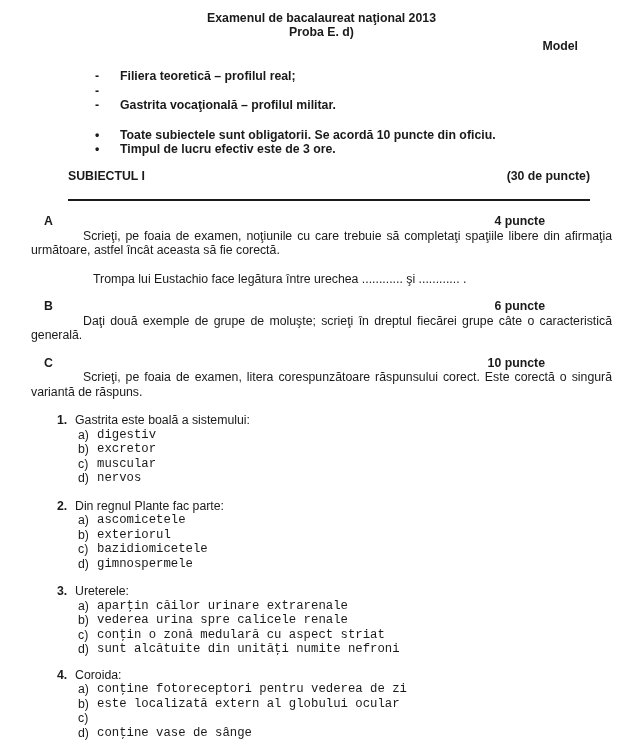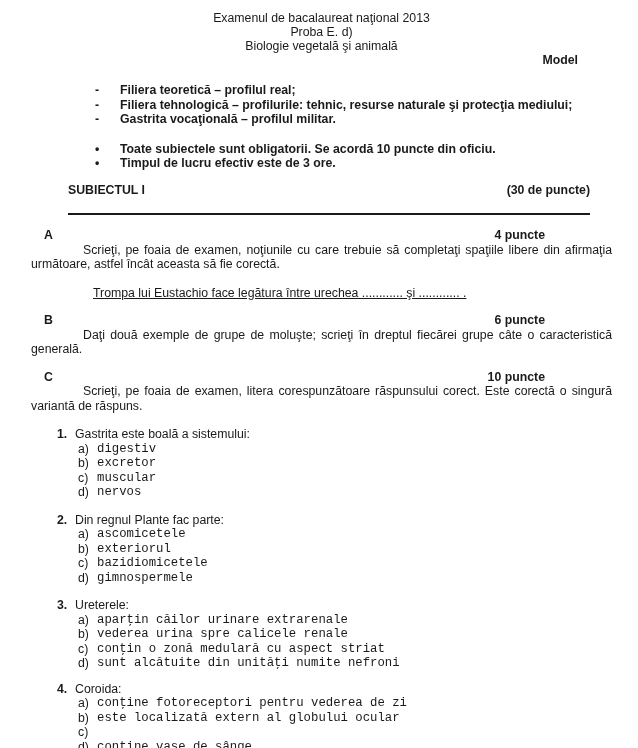--- a/index.html
+++ b/index.html
@@ -6,21 +6,21 @@
   html, body { background: #ffffff; }
   body {
     width: 638px; height: 748px;
     font-family: "Liberation Sans", sans-serif;
     color: #1a1a1a;
     font-size: 12.3px;
     line-height: 14.5px;
     -webkit-font-smoothing: antialiased;
   }
   .page { width: 638px; height: 748px; padding: 11px 26px 8px 31px; overflow: hidden; background: #fff; }
-  .b { font-weight: normal; }
+  .b { font-weight: bold; }
   .center { text-align: center; }
   .hline { line-height: 14px; }
   .model { text-align: right; margin-right: 34px; font-weight: bold; line-height: 14px; }
   .list { margin-top: 16px; }
   .list.instructions { margin-top: 15px; }
   .list-row { display: flex; font-weight: bold; }
   .list-row .marker { width: 25px; margin-left: 64px; flex: none; }
   .list-row .txt { flex: 1; }
   .subject-line {
     display: flex; justify-content: space-between;
@@ -28,51 +28,49 @@
     margin: 12px 22px 0 37px;
     border-bottom: 2px solid #1a1a1a;
     padding-bottom: 16px;
   }
   .sec-head {
     display: flex; justify-content: space-between;
     font-weight: bold;
     margin: 13px 67px 0 13px;
   }
   .para { text-align: justify; text-indent: 52px; }
-  .statement { margin-top: 14px; margin-left: 62px; text-decoration: underline; }
+  .statement { margin-top: 14px; margin-left: 62px; }
   .q { margin-top: 13px; }
   .q.mt14 { margin-top: 14px; }
   .q.mt11 { margin-top: 11px; }
   .q-head { display: flex; }
   .q-num { width: 18px; margin-left: 26px; font-weight: bold; flex: none; }
   .q-text { flex: 1; }
   .opt { display: flex; }
   .opt .letter { width: 19px; margin-left: 47px; flex: none; }
   .opt .otext { flex: 1; font-family: Liberation Mono, monospace; }
 </style>
 </head>
 <body>
 
 <div class="page">
 
   <header>
     <div class="center b hline">Examenul de bacalaureat naţional 2013</div>
     <div class="center b hline">Proba E. d)</div>
-    <div class="center b hline">Biologie vegetală şi animală</div>
     <div class="model">Model</div>
   </header>
 
   <div class="list">
     <div class="list-row">
       <span class="marker">-</span>
       <span class="txt">Filiera teoretică – profilul real;</span>
     </div>
     <div class="list-row">
       <span class="marker">-</span>
-      <span class="txt">Filiera tehnologică – profilurile: tehnic, resurse naturale şi protecţia mediului;</span>
     </div>
     <div class="list-row">
       <span class="marker">-</span>
       <span class="txt">Gastrita vocaţională – profilul militar.</span>
     </div>
   </div>
 
   <div class="list instructions">
     <div class="list-row">
       <span class="marker">•</span>

